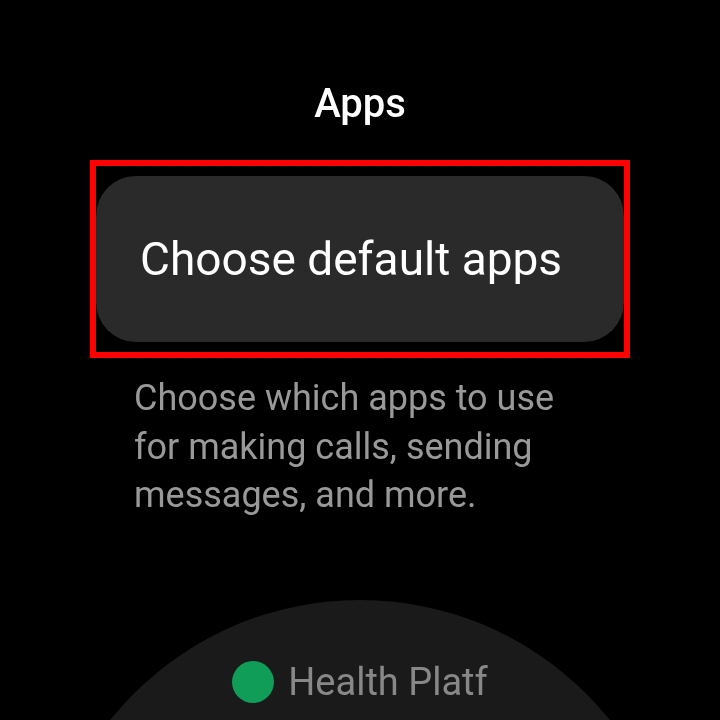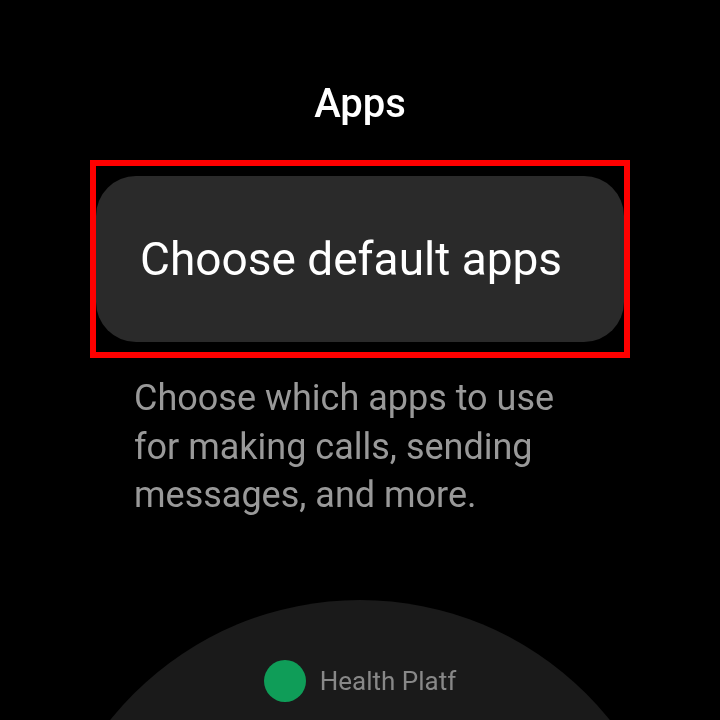--- a/index.html
+++ b/index.html
@@ -102,21 +102,21 @@
     }
     .app-icon {
       width: 42px;
       height: 42px;
       background: #0f9d58;
       border-radius: 50%;
       flex-shrink: 0;
     }
     .bottom-label {
       color: #888888;
-      font-size: 26px;
+      font-size: 38px;
       font-weight: 400;
       white-space: nowrap;
     }
   </style>
 </head>
 <body>
 
 <div class="watch-face">
 
   <div class="page-title">Apps</div>

